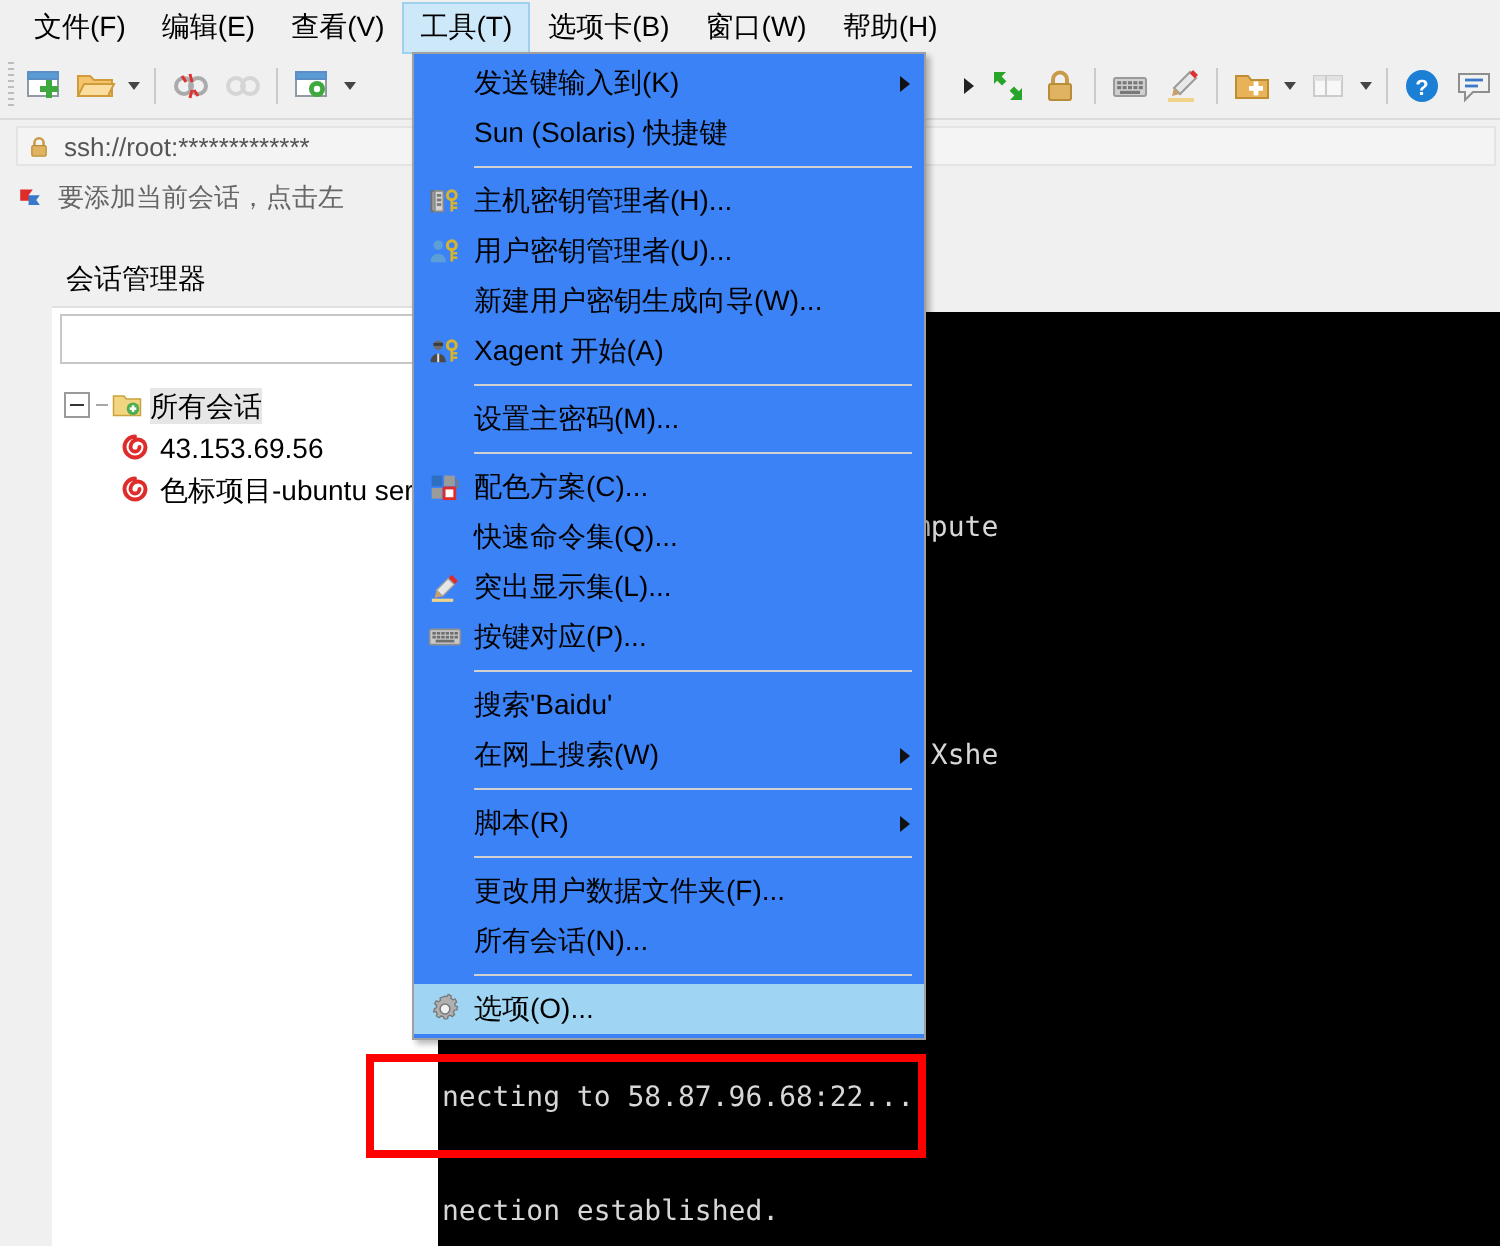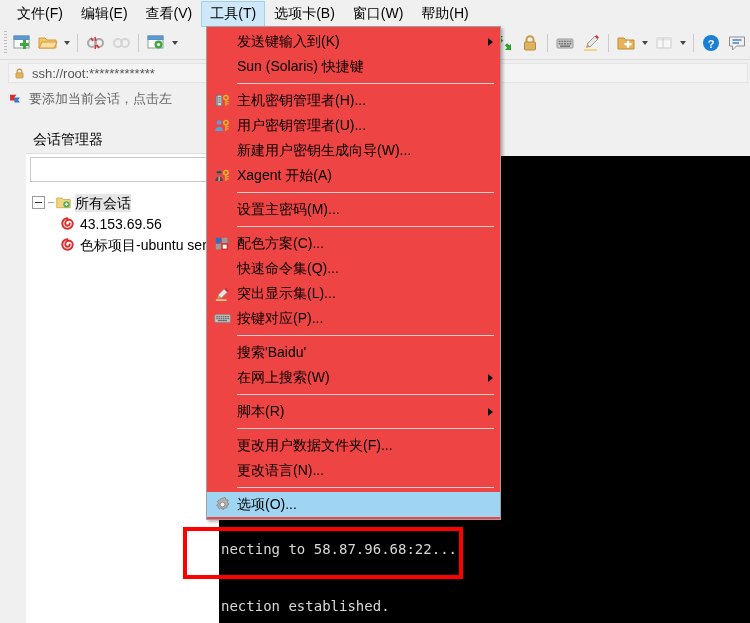--- a/index.html
+++ b/index.html
@@ -170,22 +170,22 @@
     overflow: hidden;
     white-space: pre;
   }
   .term .green { color: #2ee62e; font-weight: bold; }
   .term .bold  { color: #ffffff; font-weight: bold; }
   .term-line { height: 19px; }
 
   
   .dropdown {
     position: absolute; left: 206px; top: 26px;
-    width: 295px;
-    background: #ef4444;
+    width: 257px;
+    background: #3b82f6;
     border: 1px solid #a0a0a0;
     box-shadow: 2px 2px 3px rgba(0,0,0,0.28);
     padding: 2px 0 2px 0;
     z-index: 40;
   }
   .mi {
     height: 25px; display: flex; align-items: center;
     font-size: 14px; color: #000; white-space: nowrap;
     position: relative; padding-left: 0;
   }
@@ -628,21 +628,21 @@
     <div class="mi-sep"></div>
 
     <div class="mi">
       <span class="mi-ico"></span>
       <span class="mi-label">更改用户数据文件夹(F)...</span>
       <span class="mi-arrow"></span>
     </div>
 
     <div class="mi">
       <span class="mi-ico"></span>
-      <span class="mi-label">更改语言(N)...</span>
+      <span class="mi-label">所有会话(N)...</span>
       <span class="mi-arrow"></span>
     </div>
 
     <div class="mi-sep"></div>
 
     <div class="mi selected">
       <span class="mi-ico">
         <svg width="17" height="17" viewBox="0 0 18 18">
           <path d="M9 2.2l1 .2.7-1.1 1.6.7-.2 1.3 1 .8 1.3-.4.8 1.6-1 .8.2 1.2 1.2.5-.3 1.7-1.3.1-.6 1.1.7 1.1-1.3 1.2-1.1-.7-1.1.5-.2 1.3-1.8.1-.5-1.2-1.2-.3-1 .9-1.5-1 .5-1.2-.6-1-1.3.1L3.4 9l1.1-.7.1-1.2L3.5 6.2l.9-1.5 1.3.5.9-.8-.2-1.3 1.7-.5z" fill="#b0b0b0" stroke="#787878" stroke-width="0.7"></path>
           <circle cx="9" cy="9" r="2.6" fill="#f1f1f1" stroke="#787878" stroke-width="0.8"></circle>

